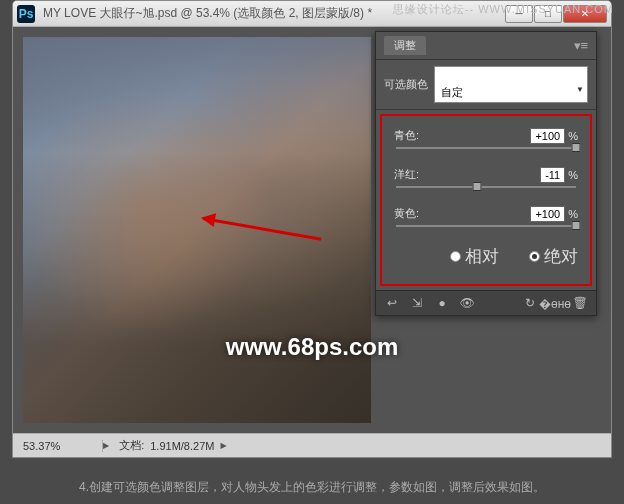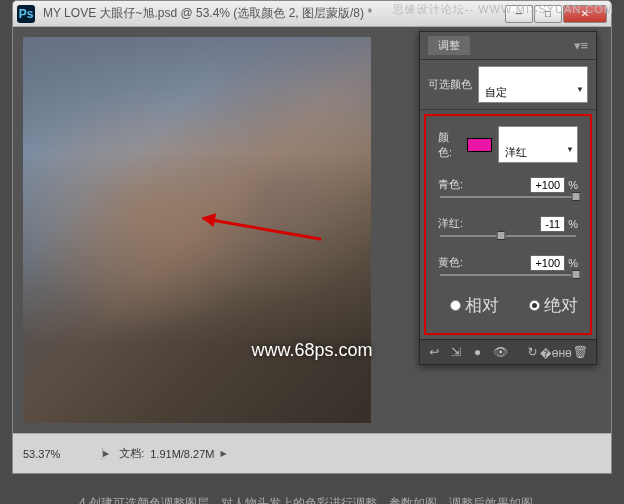--- a/index.html
+++ b/index.html
@@ -10,43 +10,43 @@
 .title{color:#555;font-size:12px;flex:1;white-space:nowrap;overflow:hidden}
 .winbtns{display:flex;gap:0}
 .winbtn{width:28px;height:18px;border:1px solid #888;background:linear-gradient(#fff,#ddd);display:flex;align-items:center;justify-content:center;font-size:10px;color:#333;border-radius:2px;margin-left:1px}
 .winbtn.close{background:linear-gradient(#e27575,#c33a2c);color:#fff;width:44px}
 .canvas-area{background:#535353;padding:10px;height:406px;position:relative;display:flex}
 .photo{width:348px;height:386px;background:linear-gradient(135deg,#6b7a8f 0%,#8b9aad 30%,#a89080 50%,#7d6b5a 70%,#4a4238 100%);position:relative;overflow:hidden}
 .photo::before{content:"";position:absolute;inset:0;background:radial-gradient(ellipse at 35% 45%,rgba(160,120,90,.6) 0%,transparent 40%),radial-gradient(ellipse at 70% 40%,rgba(120,100,90,.5) 0%,transparent 35%),linear-gradient(180deg,rgba(100,110,130,.8) 0%,transparent 30%,rgba(40,35,30,.6) 80%)}
 .arrow{position:absolute;top:180px;left:180px;width:120px;height:3px;background:#d40000;transform:rotate(10deg);transform-origin:left}
 .arrow::before{content:"";position:absolute;left:-2px;top:-6px;border-right:14px solid #d40000;border-top:7px solid transparent;border-bottom:7px solid transparent}
 .wm1{position:absolute;top:2px;right:10px;color:#bbb;font-size:11px;letter-spacing:1px}
-.wm2{position:absolute;bottom:72px;left:50%;transform:translateX(-50%);color:#fff;font-size:18px;font-weight:normal;text-shadow:0 0 6px rgba(0,0,0,.7)}
-.panel{position:absolute;right:14px;top:4px;width:178px;background:#535353;border:1px solid #2a2a2a;box-shadow:0 2px 8px rgba(0,0,0,.5)}
+.wm2{position:absolute;bottom:72px;left:50%;transform:translateX(-50%);color:#fff;font-size:24px;font-weight:bold;text-shadow:0 0 6px rgba(0,0,0,.7)}
+.panel{position:absolute;right:14px;top:4px;width:222px;background:#535353;border:1px solid #2a2a2a;box-shadow:0 2px 8px rgba(0,0,0,.5)}
 .panel-tab{background:#535353;padding:4px 8px;color:#ddd;font-size:11px;border-bottom:1px solid #333;display:flex;align-items:center}
 .tab-active{background:#6a6a6a;padding:2px 10px;border-radius:2px 2px 0 0}
 .panel-row{padding:6px 8px;color:#ddd;font-size:11px;display:flex;align-items:center;gap:6px;border-bottom:1px solid #3a3a3a}
 .dropdown{background:#fff;color:#000;padding:18px 18px 2px 6px;border:1px solid #888;font-size:11px;flex:1;position:relative}
 .dropdown::after{content:"▼";position:absolute;right:3px;font-size:8px;color:#333}
 .dropdown.sm{flex:0 0 80px}
 .swatch{width:28px;height:14px;background:#e815a6;border:1px solid #000;display:inline-block}
 .redbox{border:2px solid #d40000;margin:4px;padding:4px 4px 8px}
 .slider-row{padding:8px 8px 2px;color:#ddd;font-size:11px}
 .slider-head{display:flex;align-items:center;justify-content:space-between;margin-bottom:4px}
 .slider-val{background:#fff;color:#000;width:48px;padding:1px 4px;border:1px solid #666;font-size:11px}
 .pct{color:#ddd;margin-left:3px}
 .slider-track{height:2px;background:#888;position:relative;margin:4px 2px 8px}
 .slider-thumb{position:absolute;top:-4px;width:9px;height:9px;background:#aaa;border:1px solid #333;transform:translateX(-50%)}
 .radios{display:flex;justify-content:flex-end;gap:30px;padding:8px;color:#ddd;font-size:17px}
 .radio{display:flex;align-items:center;gap:4px}
 .radio-btn{width:11px;height:11px;border-radius:50%;border:1px solid #888;background:#fff;display:flex;align-items:center;justify-content:center}
 .radio-btn.on::after{content:"";width:5px;height:5px;background:#333;border-radius:50%}
 .panel-foot{background:#424242;padding:5px 8px;display:flex;gap:9px;align-items:center;border-top:1px solid #2a2a2a;color:#bbb}
 .foot-ico{width:16px;height:14px;display:flex;align-items:center;justify-content:center;font-size:12px}
-.statusbar{height:40px;background:#d4d4d4;border-top:1px solid #aaa;display:flex;align-items:center;font-size:11px;color:#333}
+.statusbar{height:24px;background:#d4d4d4;border-top:1px solid #aaa;display:flex;align-items:center;font-size:11px;color:#333}
 .zoom{padding:0 10px;border-right:1px solid #aaa;width:90px}
 .docinfo{padding:0 10px;display:flex;align-items:center;gap:6px}
 .tri{font-size:8px;color:#555}
 .caption{color:#aaa;font-size:12px;text-align:center;padding:20px 16px;line-height:1.6}
 .menu-btn{margin-left:auto;color:#aaa;font-size:13px}
 </style>
 </head>
 <body>
 
 <div class="wm1">思缘设计论坛-- WWW.MISSYUAN.COM</div>
@@ -71,25 +71,20 @@
       <div class="panel-tab">
         <span class="tab-active">调整</span>
         <span class="menu-btn">▾≡</span>
       </div>
       <div class="panel-row">
         <span>可选颜色</span>
         <span class="dropdown">自定</span>
       </div>
 
       <div class="redbox">
-        <div class="panel-row" style="border:none">
-          <span>颜色:</span>
-          <span class="swatch"></span>
-          <span class="dropdown sm">洋红</span>
-        </div>
 
         <div class="slider-row">
           <div class="slider-head">
             <span>青色:</span>
             <span><span class="slider-val">+100</span><span class="pct">%</span></span>
           </div>
           <div class="slider-track">
               <div class="slider-thumb" style="left:100%"></div>
             </div>
         </div>

